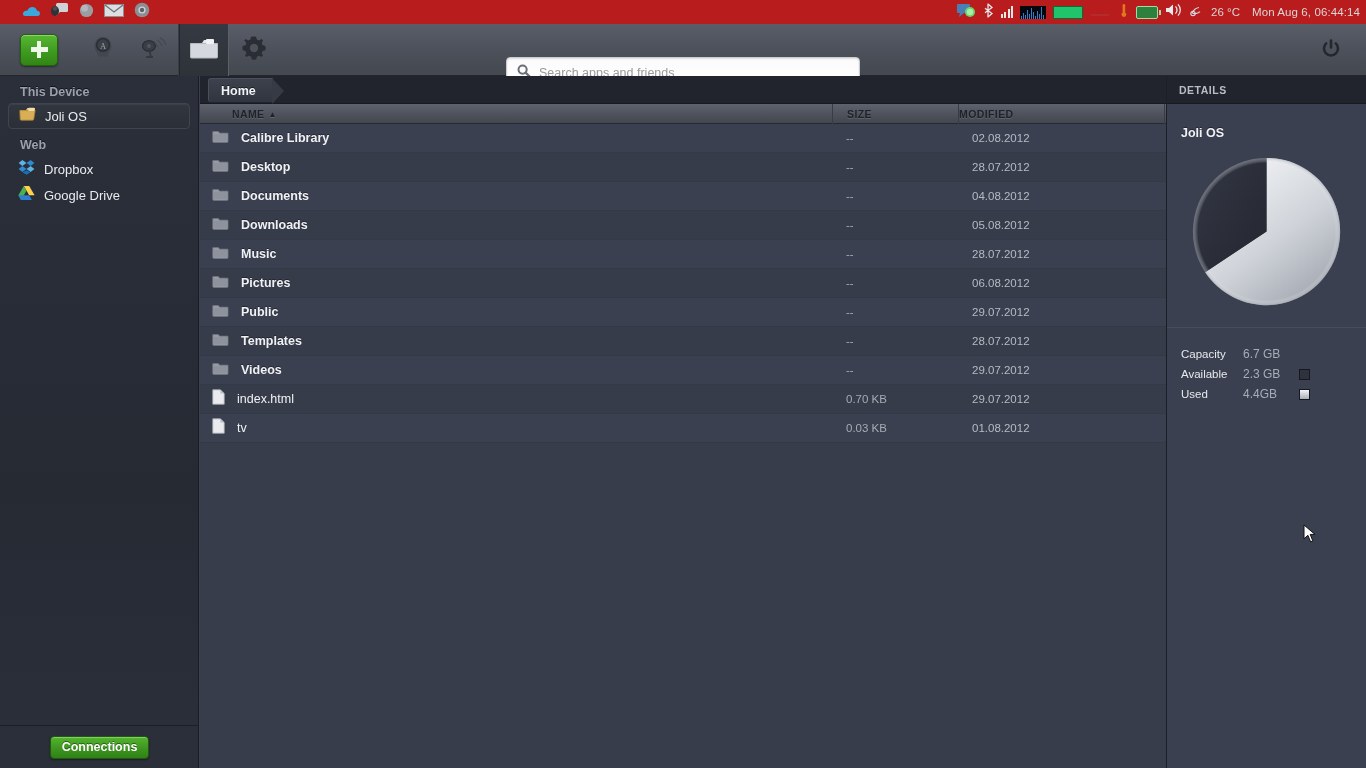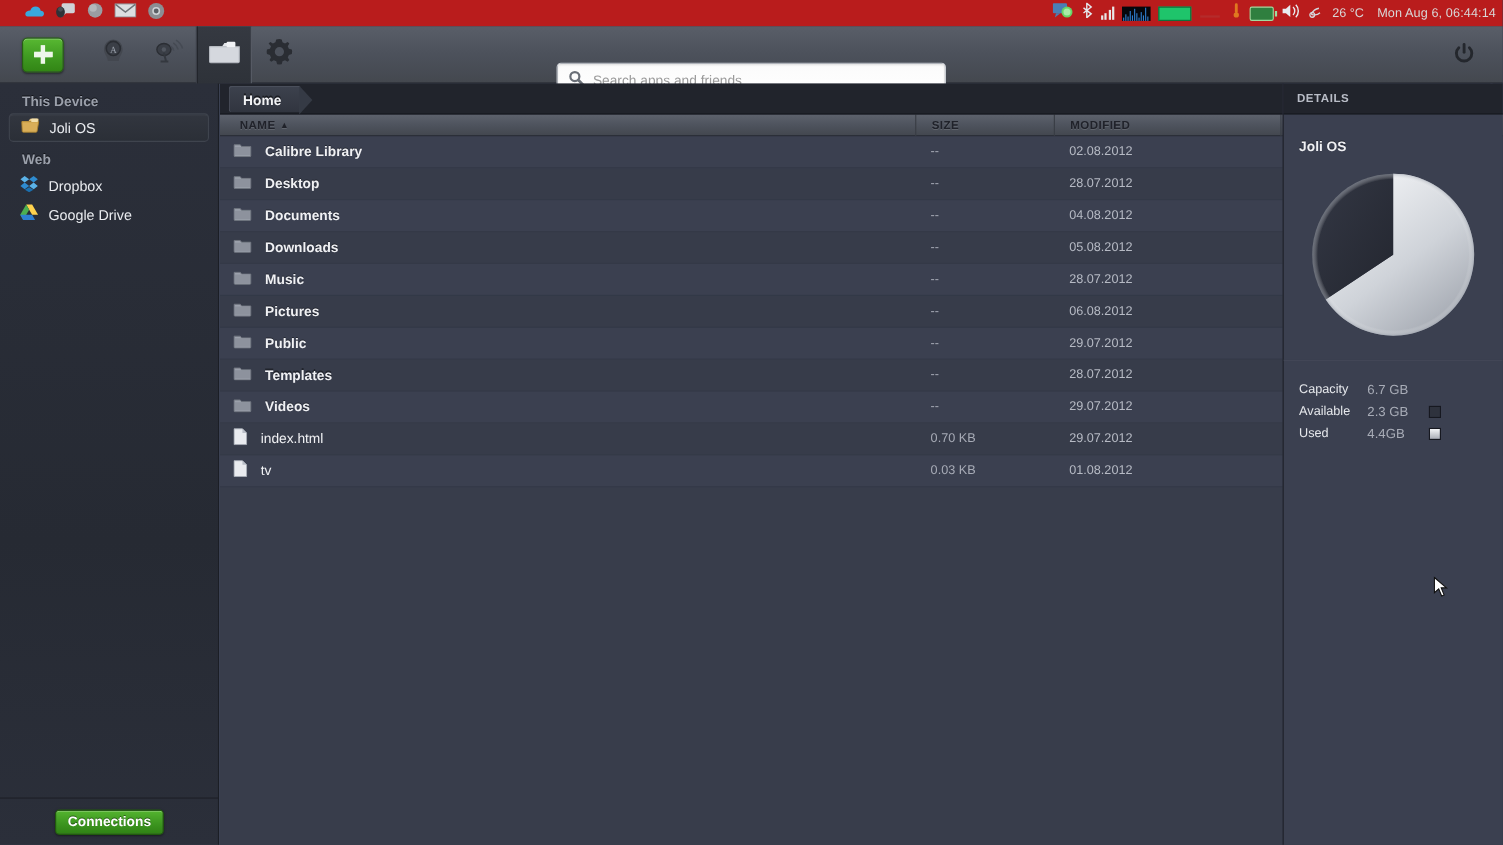--- a/index.html
+++ b/index.html
@@ -166,23 +166,23 @@
     border-top: 13px solid transparent; border-bottom: 13px solid transparent;
   }
 
   #list-header {
     height: 20px; display: flex; align-items: center;
     background: linear-gradient(to bottom, #5d626d 0%, #4d525c 55%, #43474f 100%);
     border-bottom: 1px solid #262931;
     color: #20222a; font-size: 10.5px; font-weight: bold; letter-spacing: .4px;
     text-shadow: 0 1px 0 rgba(255,255,255,.12);
   }
-  .col-name { width: 632px; padding-left: 18px; }
+  .col-name { width: 632px; padding-left: 32px; }
   .col-size { width: 126px; padding-left: 14px; border-left: 1px solid #383c44; height: 20px; line-height: 20px;}
-  .col-mod  { width: 206px; padding-left: 14px; border-left: 1px solid #383c44; height: 20px; line-height: 20px;}
+  .col-mod  { width: 206px; border-left: 1px solid #383c44; height: 20px; line-height: 20px;}
   .col-end  { flex: 1; border-left: 1px solid #383c44; height: 20px; }
   .sort-caret { font-size: 8px; margin-left: 4px; vertical-align: 1px; }
 
   #file-rows { position: relative; }
   .file-row { height: 29px; display: flex; align-items: center; border-bottom: 1px solid #343947; }
   .file-row.odd  { background: #3b4050; }
   .file-row.even { background: #373c4a; }
   .fr-name { width: 632px; padding-left: 12px; display: flex; align-items: center; gap: 12px; }
   .fr-label { color: #f0f1f4; font-size: 12.5px; }
   .fr-label.bold { font-weight: bold; text-shadow: 0 -1px 0 rgba(0,0,0,.4); }

